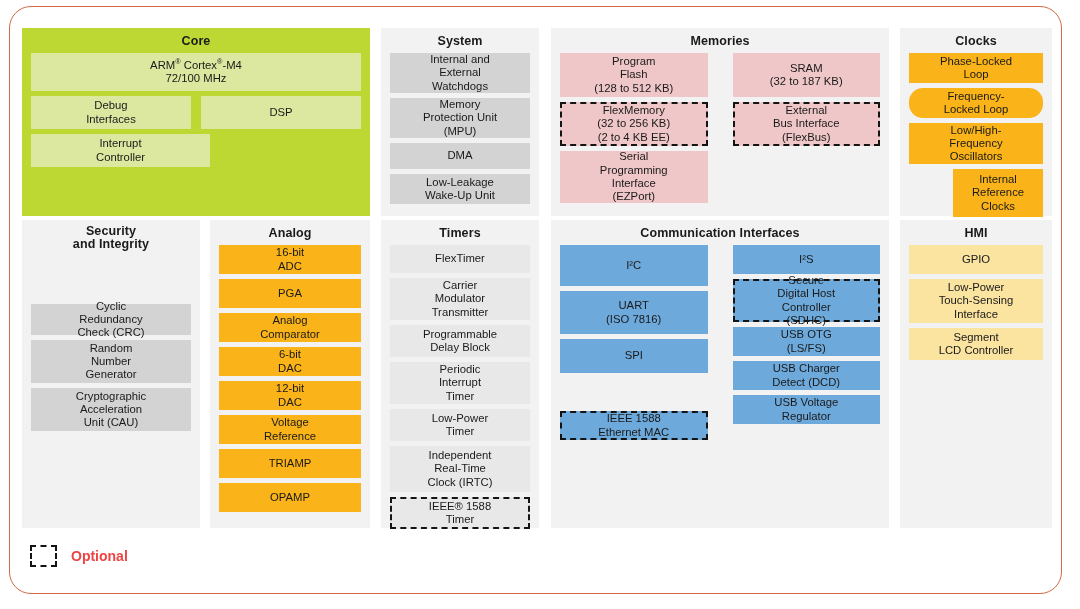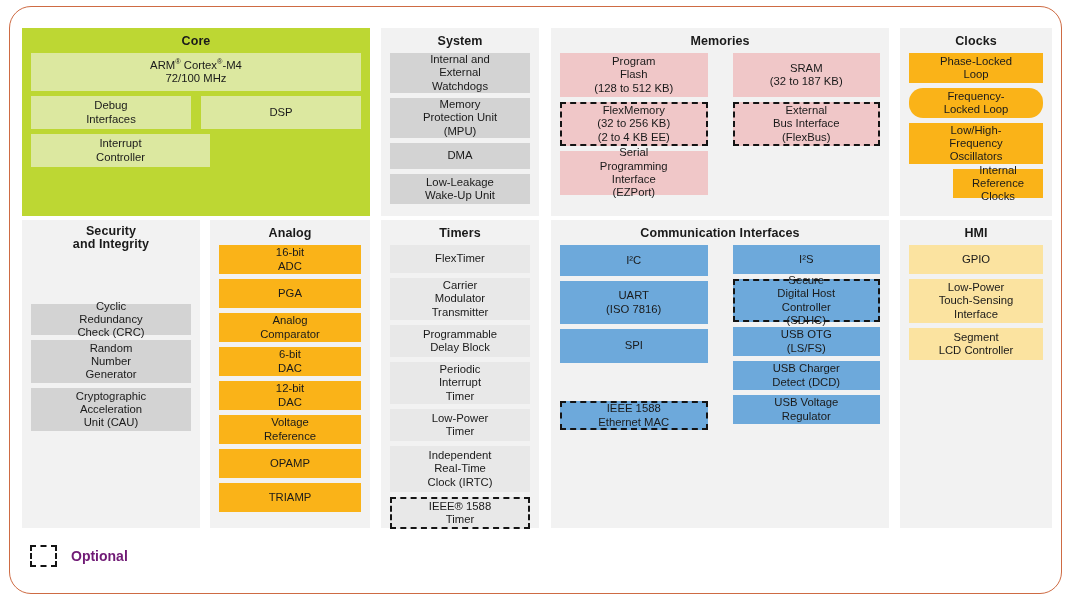--- a/index.html
+++ b/index.html
@@ -90,21 +90,21 @@
     gap: 14px;
   }
   #legend-swatch {
     width: 27px; height: 22px;
     border: 2px dashed #141414;
     background: #ffffff;
   }
   #legend-label {
     font-size: 14px;
     font-weight: bold;
-    color: #701a75;
+    color: #ef4444;
   }
   sup { font-size: 0.65em; vertical-align: super; line-height: 0; }
 </style>
 </head>
 <body>
 
 <div id="root">
 
   <div id="frame"></div>
 
@@ -150,21 +150,21 @@
     <div class="panel" style="left:529px; top:0px; width:338px; height:188px;">
       <div class="panel-title">Memories</div>
       <div class="blocks two-col">
         <div class="col">
           <div class="blk pink" style="height:44px; white-space:pre-line;">Program
 Flash
 (128 to 512 KB)</div>
           <div class="blk pink dashed" style="height:44px; white-space:pre-line;">FlexMemory
 (32 to 256 KB)
 (2 to 4 KB EE)</div>
-          <div class="blk pink" style="height:44px; white-space:pre-line;">Serial
+          <div class="blk pink" style="height:52px; white-space:pre-line;">Serial
 Programming
 Interface
 (EZPort)</div>
         </div>
         <div class="col">
           <div class="blk pink" style="height:44px; white-space:pre-line;">SRAM
 (32 to 187 KB)</div>
           <div class="blk pink dashed" style="height:44px; white-space:pre-line;">External
 Bus Interface
 (FlexBus)</div>
@@ -175,21 +175,21 @@
     <div class="panel" style="left:878px; top:0px; width:152px; height:188px;">
       <div class="panel-title">Clocks</div>
       <div class="blocks">
         <div class="blk orange" style="height:30px; white-space:pre-line;">Phase-Locked
 Loop</div>
         <div class="blk orange" style="height:30px; white-space:pre-line;border-radius:14px;">Frequency-
 Locked Loop</div>
         <div class="blk orange" style="height:41px; white-space:pre-line;">Low/High-
 Frequency
 Oscillators</div>
-        <div class="blk orange" style="height:29px; white-space:pre-line;margin-left:44px;">Internal
+        <div class="blk orange" style="height:48px; white-space:pre-line;margin-left:44px;">Internal
 Reference
 Clocks</div>
       </div>
     </div>
 
     <div class="panel" style="left:0px; top:192px; width:178px; height:308px;">
       <div class="panel-title two-line" style="white-space:pre-line;">Security
 and Integrity</div>
       <div class="blocks">
         <div class="blk gray" style="height:31px; white-space:pre-line;margin-top:48px;">Cyclic
@@ -211,22 +211,22 @@
 ADC</div>
         <div class="blk orange" style="height:29px; white-space:pre-line;">PGA</div>
         <div class="blk orange" style="height:29px; white-space:pre-line;">Analog
 Comparator</div>
         <div class="blk orange" style="height:29px; white-space:pre-line;">6-bit
 DAC</div>
         <div class="blk orange" style="height:29px; white-space:pre-line;">12-bit
 DAC</div>
         <div class="blk orange" style="height:29px; white-space:pre-line;">Voltage
 Reference</div>
+        <div class="blk orange" style="height:29px; white-space:pre-line;">TRIAMP</div>
         <div class="blk orange" style="height:29px; white-space:pre-line;">OPAMP</div>
-        <div class="blk orange" style="height:29px; white-space:pre-line;">TRIAMP</div>
       </div>
     </div>
 
     <div class="panel" style="left:359px; top:192px; width:158px; height:308px;">
       <div class="panel-title">Timers</div>
       <div class="blocks">
         <div class="blk grayL" style="height:28px; white-space:pre-line;">FlexTimer</div>
         <div class="blk grayL" style="height:42px; white-space:pre-line;">Carrier
 Modulator
 Transmitter</div>
@@ -242,21 +242,21 @@
 Clock (IRTC)</div>
         <div class="blk grayL dashed" style="height:32px; white-space:pre-line;">IEEE® 1588
 Timer</div>
       </div>
     </div>
 
     <div class="panel" style="left:529px; top:192px; width:338px; height:308px;">
       <div class="panel-title">Communication Interfaces</div>
       <div class="blocks two-col">
         <div class="col">
-          <div class="blk blue" style="height:31px; white-space:pre-line;">I²C</div>
+          <div class="blk blue" style="height:41px; white-space:pre-line;">I²C</div>
           <div class="blk blue" style="height:43px; white-space:pre-line;">UART
 (ISO 7816)</div>
           <div class="blk blue" style="height:34px; white-space:pre-line;">SPI</div>
           <div style="height:33px;"></div>
           <div class="blk blue dashed" style="height:29px; white-space:pre-line;">IEEE 1588
 Ethernet MAC</div>
         </div>
         <div class="col">
           <div class="blk blue" style="height:29px; white-space:pre-line;">I²S</div>
           <div class="blk blue dashed" style="height:43px; white-space:pre-line;">Secure

